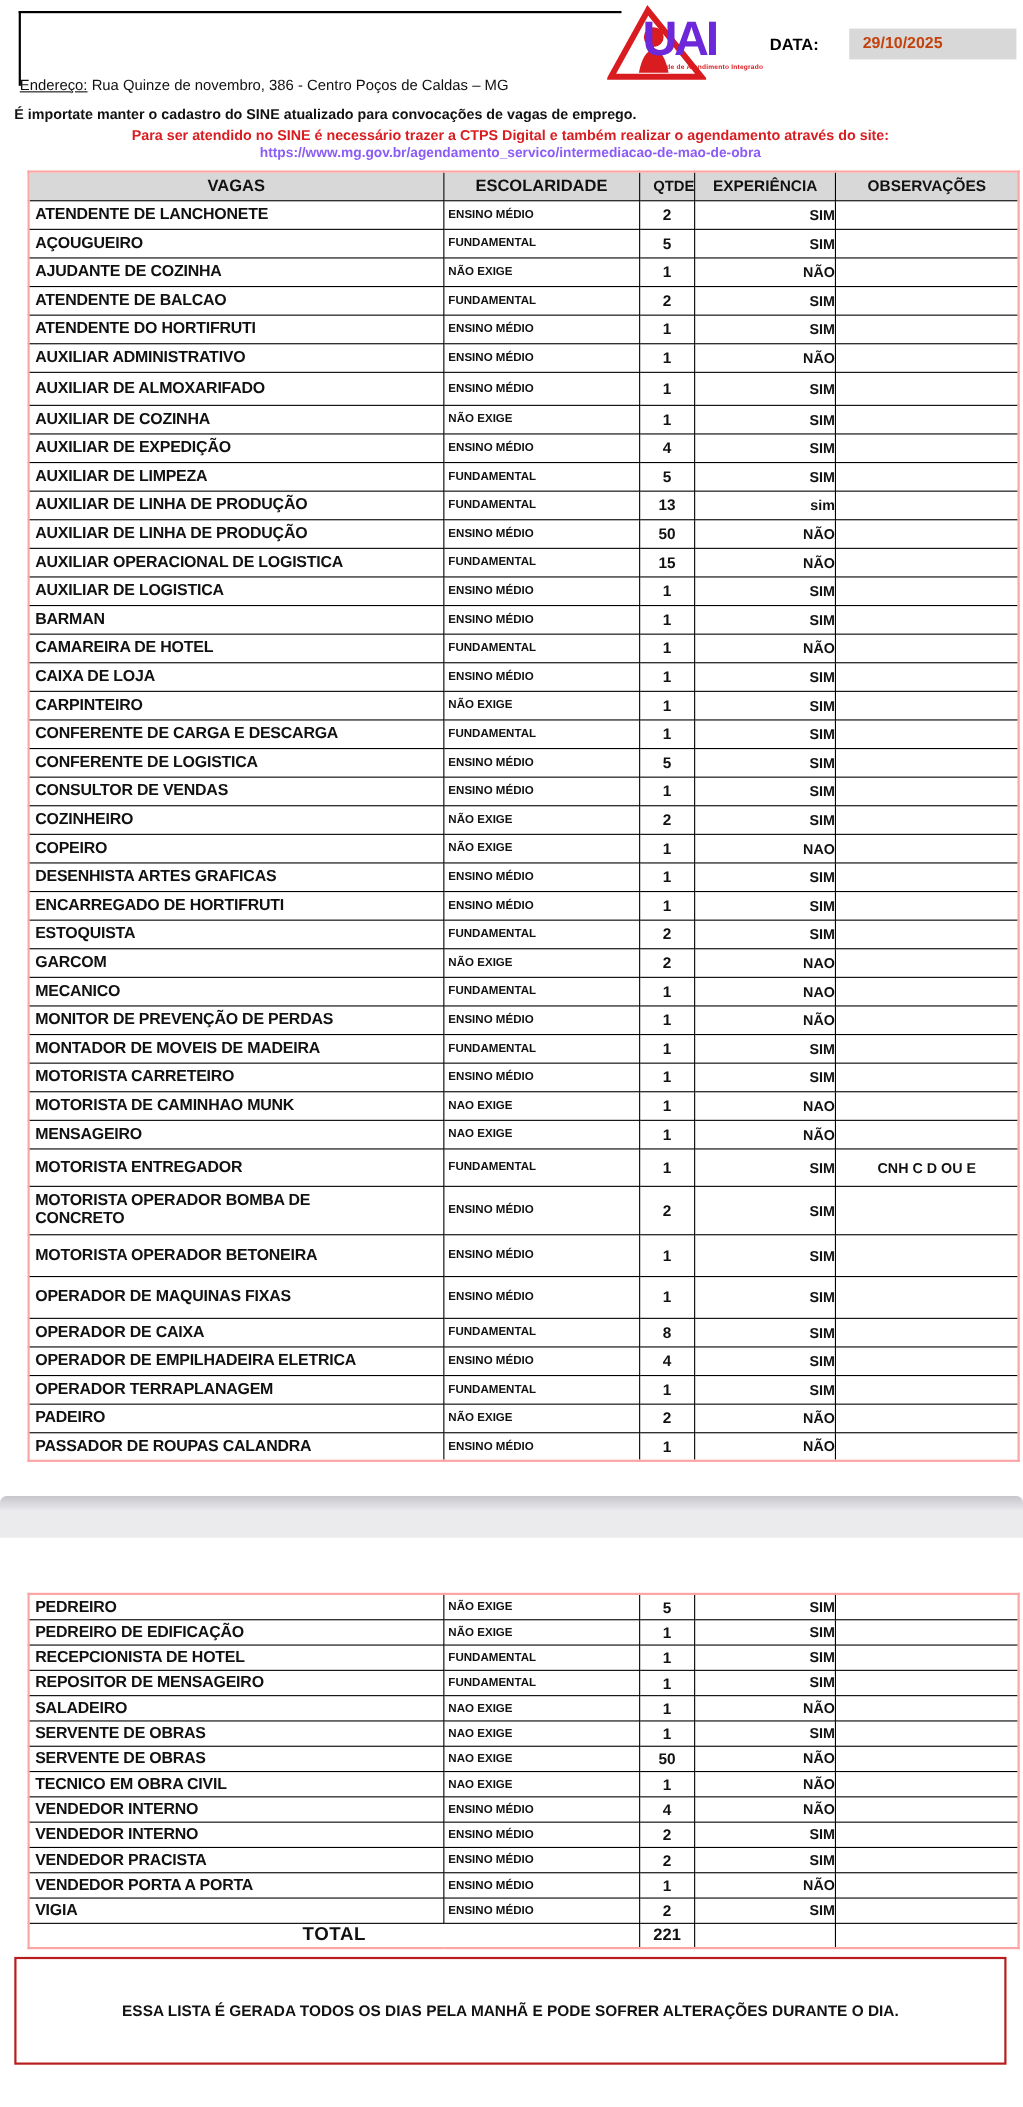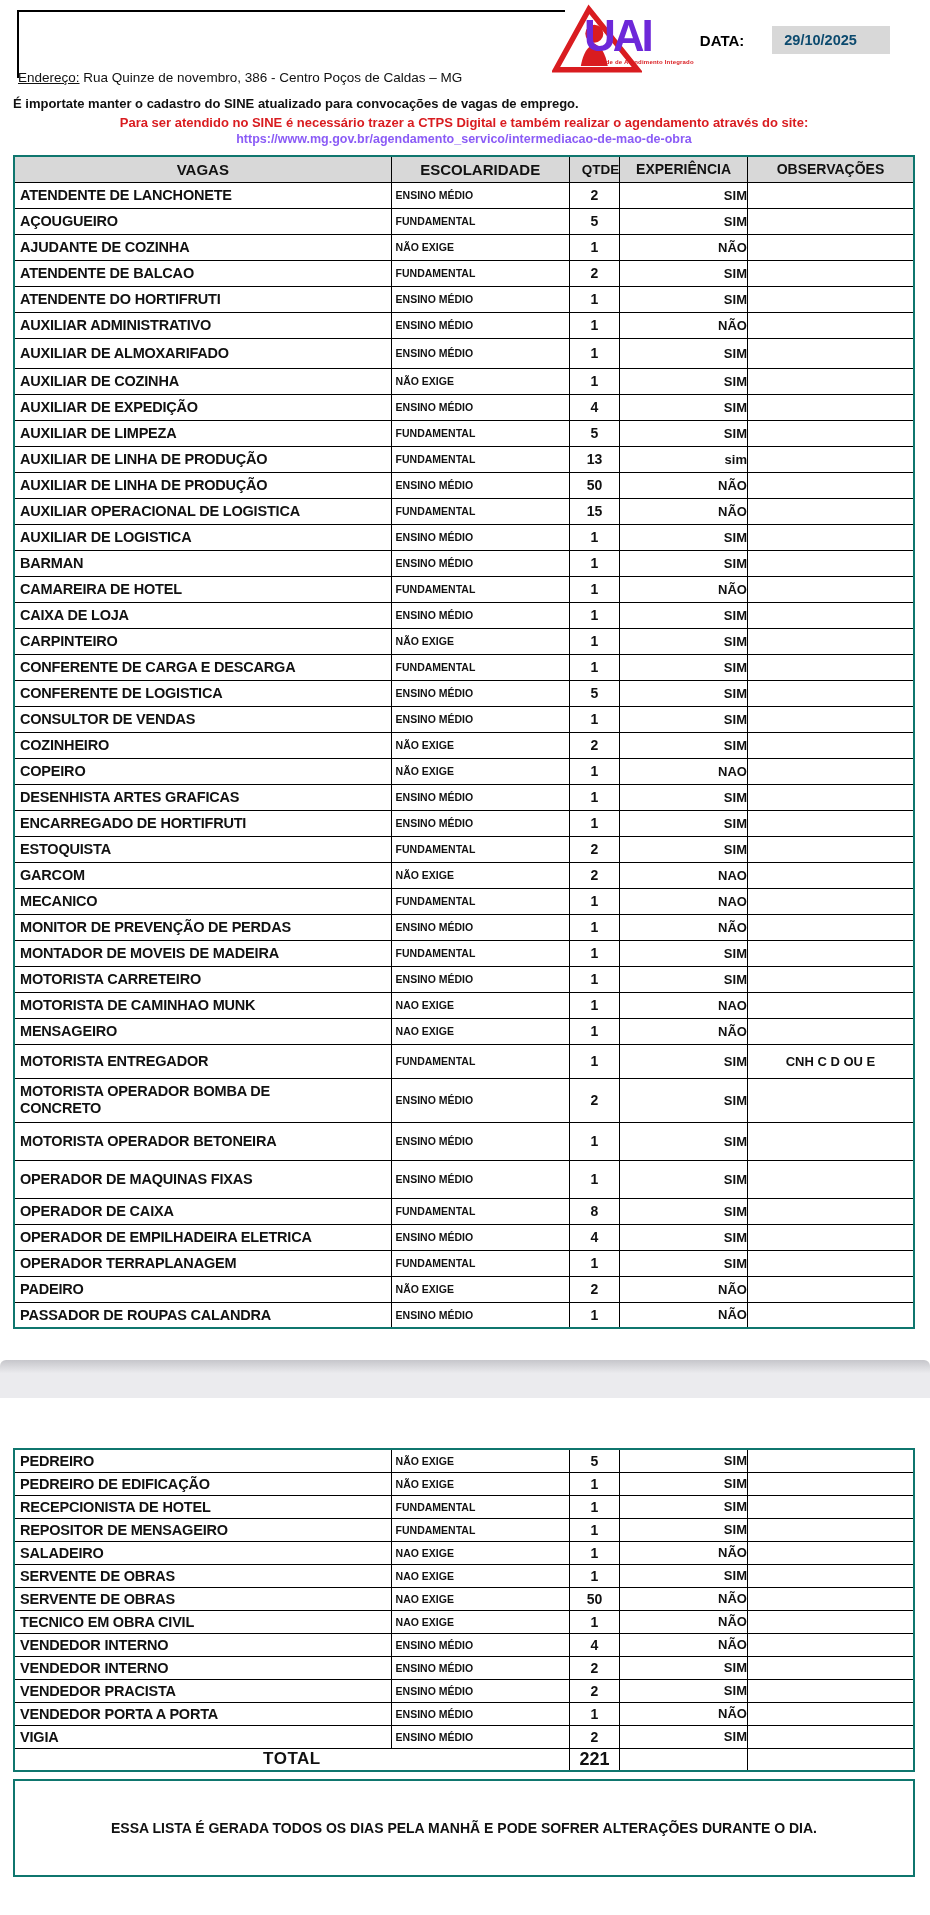--- a/index.html
+++ b/index.html
@@ -23,39 +23,39 @@
   .logo-text {
     font-size:44px; font-weight:bold; letter-spacing:-3px; line-height:1;
     color:#6d28d9;
   }
   .logo-sub {
     font-size:6px; font-weight:bold; color:#d91c20; letter-spacing:0.2px;
     white-space:nowrap; margin-top:1px; padding-left:4px;
   }
   .date-label { font-size:15px; font-weight:bold; margin:28px 0 0 6px; color:#000; }
   .date-box {
-    margin:22px 0 0 28px; width:118px; height:28px;
+    margin:22px 0 0 28px; width:152px; height:28px;
     background:#d8d8d8; font-size:14.5px; font-weight:bold;
-    line-height:28px; padding-left:12px; color:#0c4a6e;
+    line-height:28px; padding-left:12px; color:#c2410c;
   }
 
   
   .addr { position:absolute; left:18px; top:70px; font-size:13.5px; font-weight:normal; }
   .addr .u { text-decoration:underline; }
   .notice { position:absolute; left:13px; top:96px; font-size:13px; font-weight:bold; }
   .alert1 { position:absolute; left:13px; top:115px; width:902px; text-align:center;
             color:#d91c20; font-size:13px; font-weight:bold; }
   .alert2 { position:absolute; left:13px; top:132px; width:902px; text-align:center;
             color:#8b5cf6; font-size:12.5px; font-weight:bold; }
 
   
   table {
-    position:absolute; left:13px; width:902px;
+    position:absolute; left:25px; width:902px;
     border-collapse:collapse; table-layout:fixed; background:#fff;
-    border:2px solid #0f766e;
+    border:2px solid #fca5a5;
   }
   #t1 { top:155px; }
   #t2 { top:1448px; }
   th, td { border:1px solid #000; overflow:hidden; vertical-align:middle; }
   th {
     background:#d8d8d8; height:26px; font-size:15px; font-weight:bold; text-align:center;
     padding:0 2px;
   }
   th.c2 { font-size:13.5px;padding-left:12px; }
   th.c3, th.c4 { font-size:14px; }
@@ -75,33 +75,33 @@
   #t1 tbody tr:nth-child(7)  td { height:30px; }
   #t1 tbody tr:nth-child(34) td { height:34px; }
   #t1 tbody tr:nth-child(35) td { height:44px; }
   #t1 tbody tr:nth-child(35) td.c0 { padding-right:115px; line-height:1.15; }
   #t1 tbody tr:nth-child(36) td { height:38px; }
   #t1 tbody tr:nth-child(37) td { height:38px; }
 
   
   tr.total-row td { height:27px; }
   td.total-label { font-size:17px; font-weight:bold; text-align:center; letter-spacing:0.5px; }
-  td.total-qtde  { font-size:18px; font-weight:bold; text-align:center; }
+  td.total-qtde  { font-size:15px; font-weight:bold; text-align:center; }
 
   
   .page-break {
     position:absolute; left:0; top:1360px; width:930px; height:38px;
     background:linear-gradient(#c6c6cb, #ebebee 35%, #ebebee);
     border-radius:6px 6px 0 0;
   }
 
   
   .footer-box {
     position:absolute; left:13px; top:1779px; width:902px; height:98px;
-    border:2px solid #0f766e; display:flex; align-items:center; justify-content:center;
+    border:2px solid #b91c1c; display:flex; align-items:center; justify-content:center;
     text-align:center; font-size:14px; font-weight:bold; padding:0 30px;
   }
 </style>
 </head>
 <body>
 
 <div class="hline"></div>
 <div class="vline"></div>
 
 <div class="logo-wrap">

